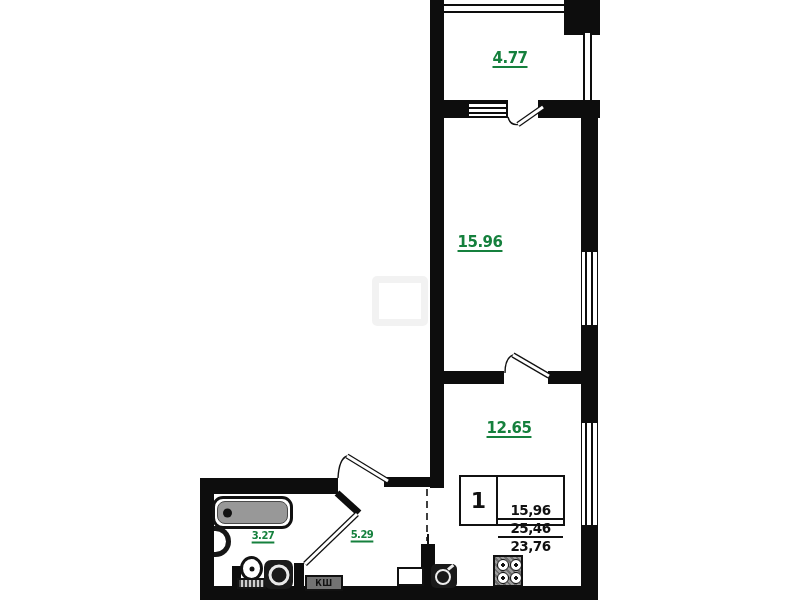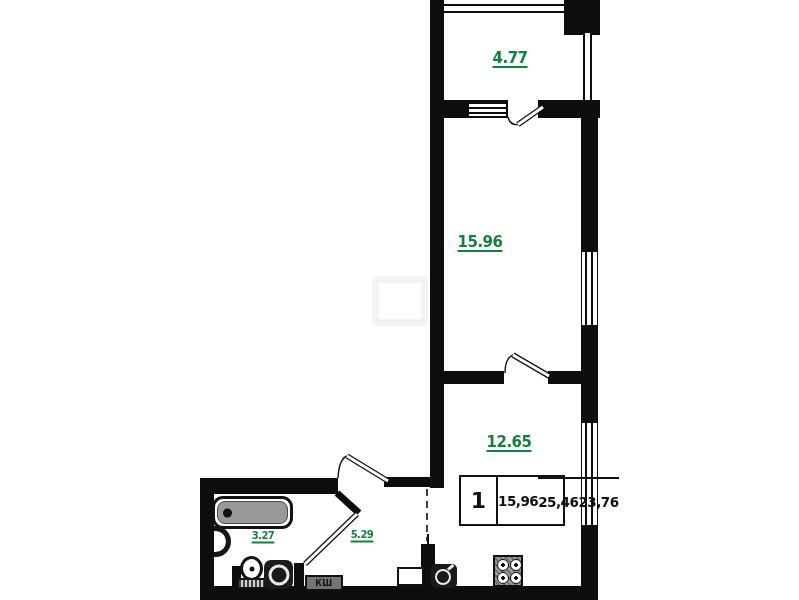--- a/index.html
+++ b/index.html
@@ -40,21 +40,21 @@
      display:grid;grid-template-columns:1fr 1fr;grid-template-rows:1fr 1fr;gap:1px;padding:2px;}
   .burner{width:10px;height:10px;border:1.5px solid #111;border-radius:50%;margin:auto;
      background:radial-gradient(circle,#111 0 2px,#fff 2px);}
   .cab{position:absolute;box-sizing:border-box;border:2.5px solid #111;background:#fff;}
   .ksh-box{position:absolute;box-sizing:border-box;border:2px solid #111;background:#737373;
      display:flex;align-items:center;justify-content:center;font-size:8px;font-weight:bold;color:#111;letter-spacing:0.5px;}
   
   .sum-table{position:absolute;box-sizing:border-box;border:2px solid #111;background:#fff;display:flex;}
   .sum-left{flex:0 0 35px;border-right:2px solid #111;display:flex;align-items:center;justify-content:center;
      font-size:22px;font-weight:bold;color:#111;}
-  .sum-rows{flex:1;display:flex;flex-direction:row;}
+  .sum-rows{flex:1;display:flex;flex-direction:column;margin-top:25px;}
   .sum-row{flex:1;display:flex;align-items:center;justify-content:center;font-size:13.5px;font-weight:bold;
      color:#111;letter-spacing:-0.5px;}
   .sum-row + .sum-row{border-top:2px solid #111;}
   .watermark{position:absolute;left:372px;top:276px;width:42px;height:36px;border:7px solid #000;
      border-radius:5px;opacity:0.05;}
   svg.overlay{position:absolute;left:0;top:0;pointer-events:none;}
 </style>
 </head>
 <body>
 
@@ -140,21 +140,21 @@
       <line x1="357" y1="514" x2="305" y2="564" stroke="#fff" stroke-width="3"></line>
     </g>
 
     <line x1="427" y1="489" x2="427" y2="541" stroke="#111" stroke-width="1.6" stroke-dasharray="7 5"></line>
 
     <line x1="428" y1="534" x2="428" y2="545" stroke="#111" stroke-width="2"></line>
   </svg>
 
   <div class="room-label" style="left:510px;top:58px;">4.77</div>
   <div class="room-label" style="left:480px;top:242px;">15.96</div>
-  <div class="room-label" style="left:509px;top:442px;">12.65</div>
+  <div class="room-label" style="left:509px;top:428px;">12.65</div>
   <div class="room-label small" style="left:362px;top:534px;">5.29</div>
   <div class="room-label small" style="left:263px;top:535px;">3.27</div>
 
   <div class="sum-table" style="left:459px;top:475px;width:106px;height:51px;">
     <div class="sum-left">1</div>
     <div class="sum-rows">
       <div class="sum-row">15,96</div>
       <div class="sum-row">25,46</div>
       <div class="sum-row">23,76</div>
     </div>

